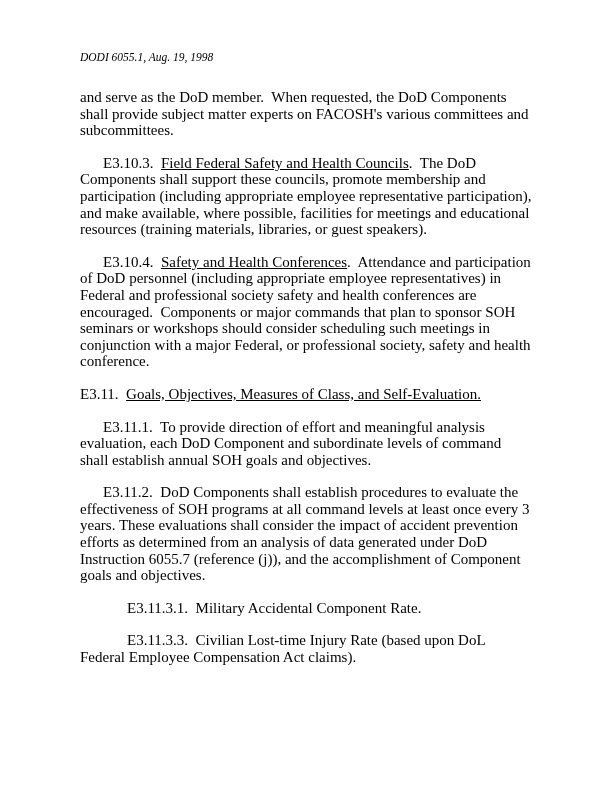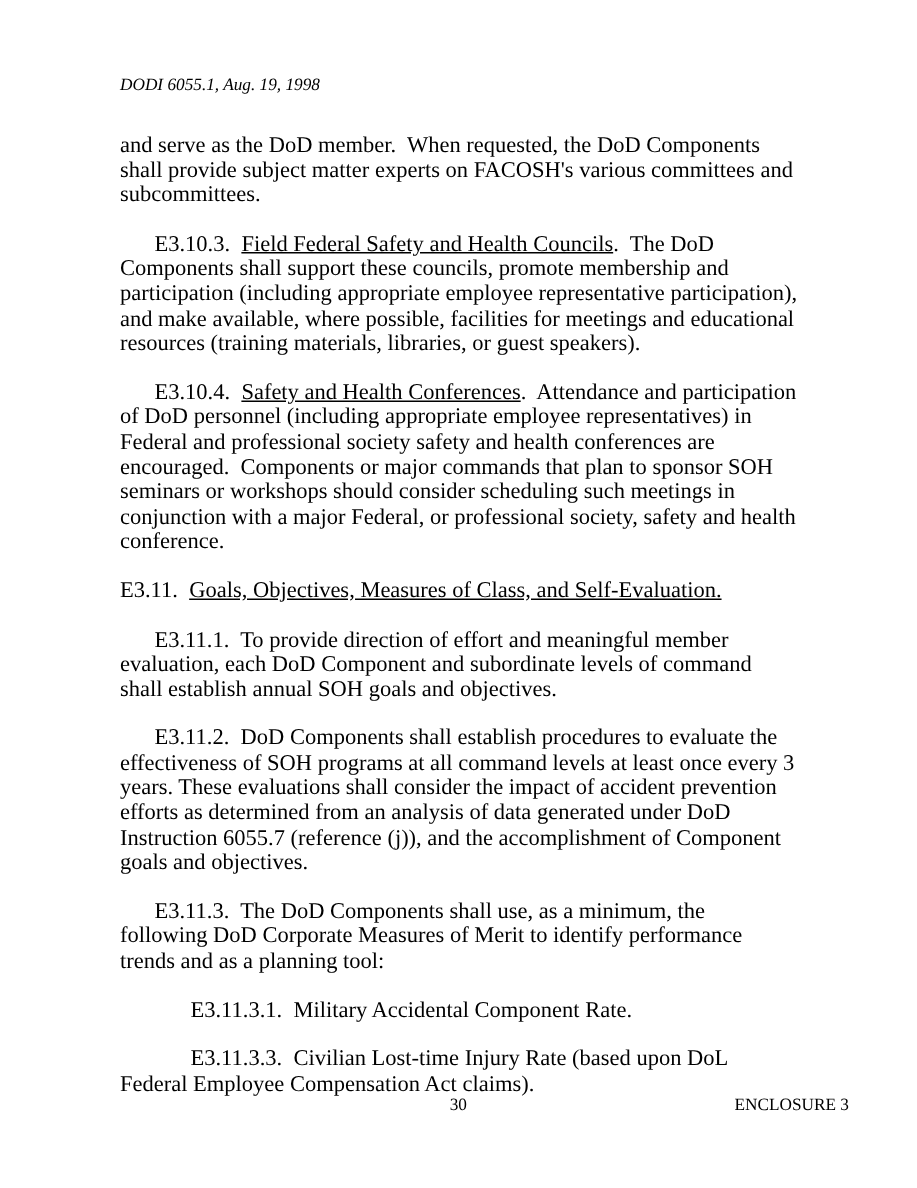--- a/index.html
+++ b/index.html
@@ -73,31 +73,26 @@
   <div class="doc-body">
 
     <p class="para">and serve as the DoD member.  When requested, the DoD Components shall provide subject matter experts on FACOSH's various committees and subcommittees.</p>
 
     <p class="para indent1"><span>E3.10.3.  </span><span class="u">Field Federal Safety and Health Councils</span><span>.  The DoD Components shall support these councils, promote membership and participation (including appropriate employee representative participation), and make available, where possible, facilities for meetings and educational resources (training materials, libraries, or guest speakers).</span></p>
 
     <p class="para indent1"><span>E3.10.4.  </span><span class="u">Safety and Health Conferences</span><span>.  Attendance and participation of DoD personnel (including appropriate employee representatives) in Federal and professional society safety and health conferences are encouraged.  Components or major commands that plan to sponsor SOH seminars or workshops should consider scheduling such meetings in conjunction with a major Federal, or professional society, safety and health conference.</span></p>
 
     <p class="heading"><span>E3.11.  </span><span class="u">Goals, Objectives, Measures of Class, and Self-Evaluation.</span></p>
 
-    <p class="para indent1">E3.11.1.  To provide direction of effort and meaningful member evaluation, each DoD Component and subordinate levels of command shall establish annual SOH goals and objectives.</p>
+    <p class="para indent1">E3.11.1.  To provide direction of effort and meaningful analysis evaluation, each DoD Component and subordinate levels of command shall establish annual SOH goals and objectives.</p>
 
     <p class="para indent1">E3.11.2.  DoD Components shall establish procedures to evaluate the effectiveness of SOH programs at all command levels at least once every 3 years. These evaluations shall consider the impact of accident prevention efforts as determined from an analysis of data generated under DoD Instruction 6055.7 (reference (j)), and the accomplishment of Component goals and objectives.</p>
 
-    <p class="para indent1">E3.11.3.  The DoD Components shall use, as a minimum, the following DoD Corporate Measures of Merit to identify performance trends and as a planning tool:</p>
 
     <p class="para indent2">E3.11.3.1.  Military Accidental Component Rate.</p>
 
 
     <p class="para indent2">E3.11.3.3.  Civilian Lost-time Injury Rate (based upon DoL Federal Employee Compensation Act claims).</p>
 
   </div>
 
-  <div class="doc-footer">
-    <span class="page-num">30</span>
-    <span class="enclosure">ENCLOSURE 3</span>
-  </div>
 
 </div>
 
 </body></html>

